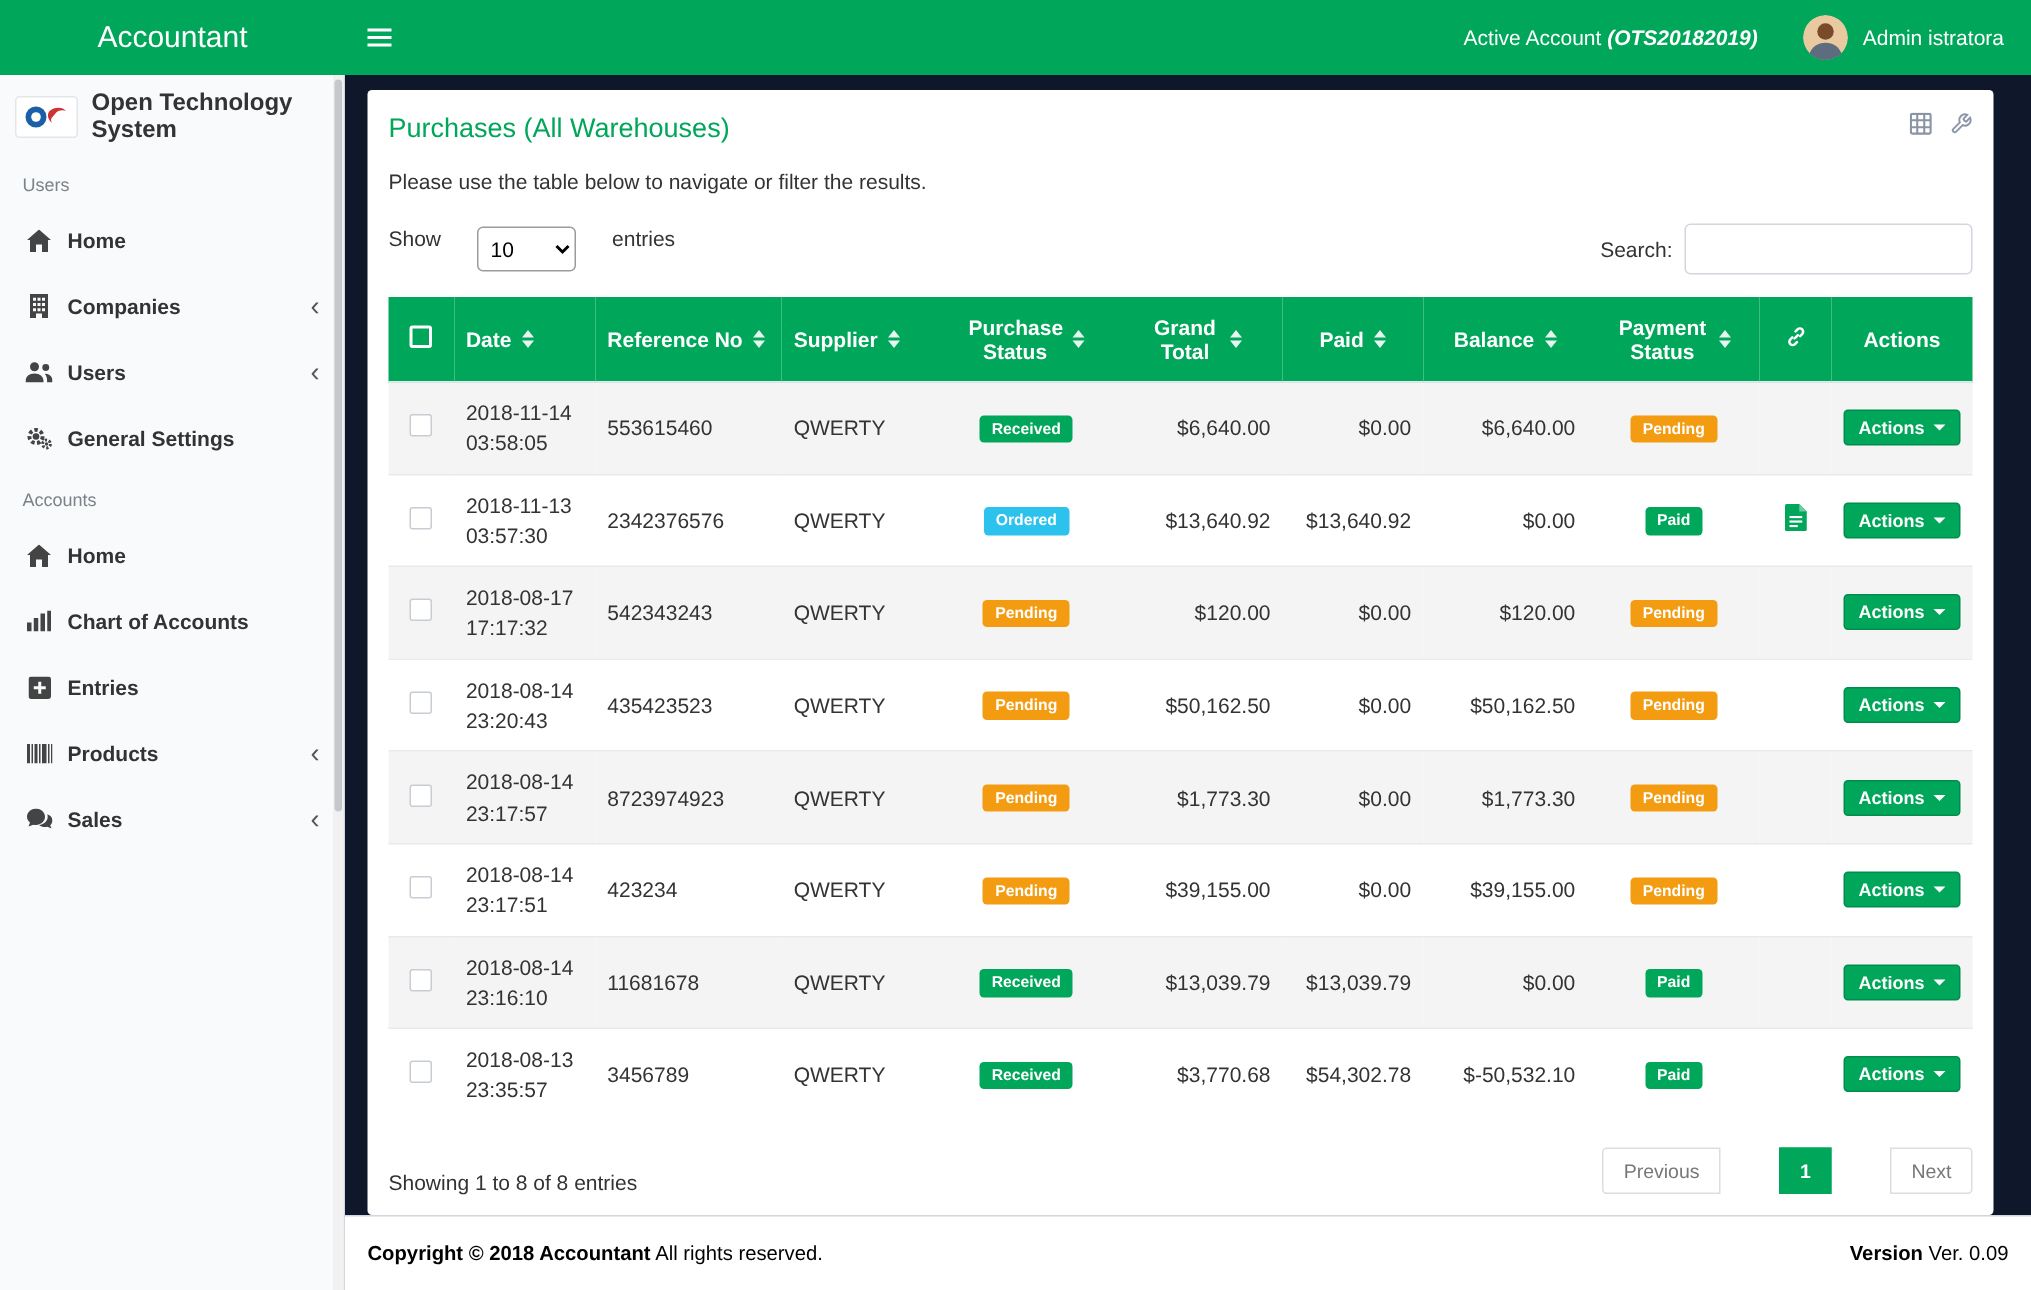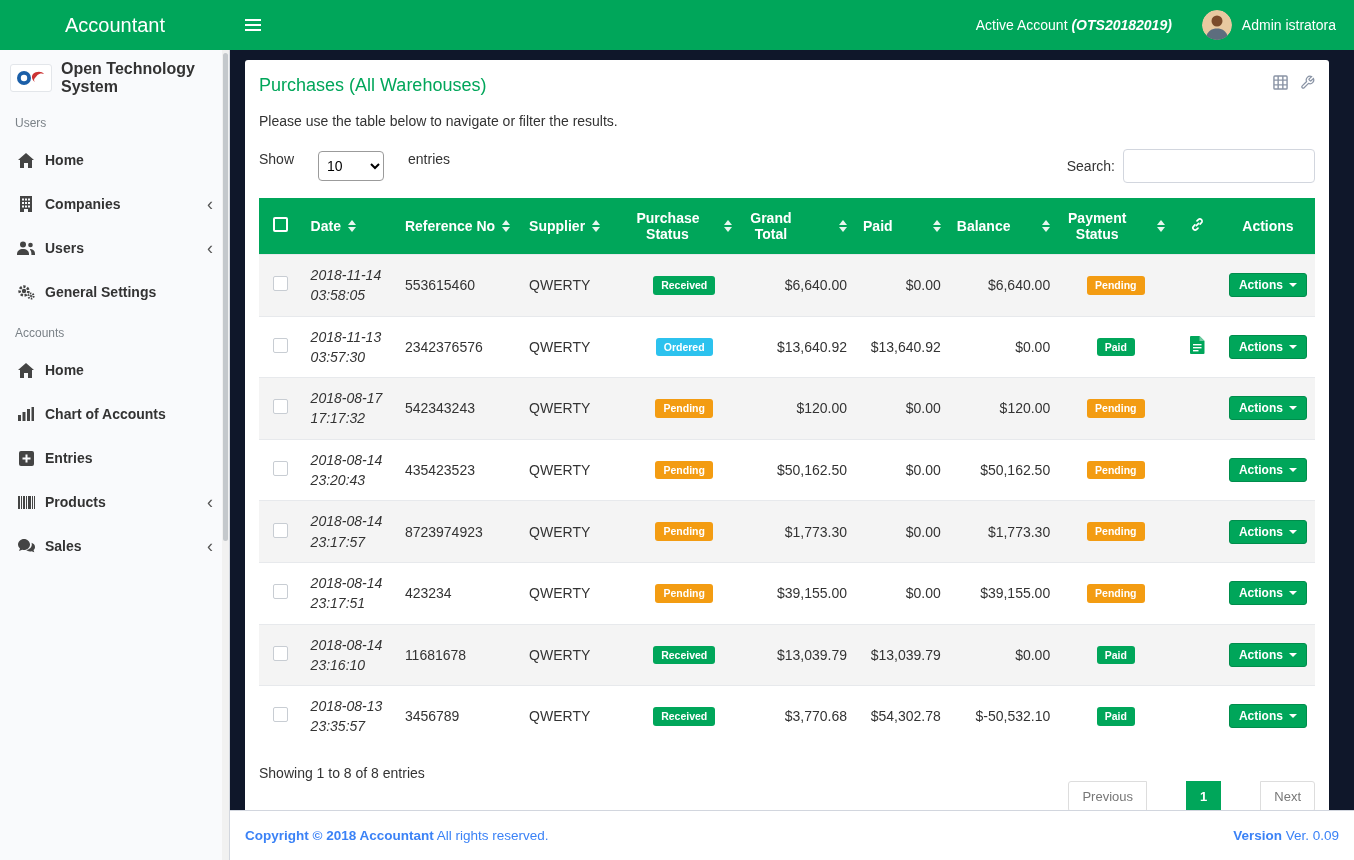--- a/index.html
+++ b/index.html
@@ -44,21 +44,21 @@
   .controls{margin-top:20px;display:flex;align-items:center;}
   .show-group{display:flex;align-items:flex-start;gap:24px;font-size:14px;}
   .len-select{width:66px;height:30px;border:1px solid #9b9b9b;border-radius:4px;background:#fff;font-family:"Liberation Sans",sans-serif;font-size:14px;padding:2px 4px;cursor:pointer;}
   .search-group{margin-left:auto;display:flex;align-items:center;gap:8px;font-size:14px;}
   .search-input{width:192px;height:34px;border:1px solid #d2d6de;border-radius:4px;padding:4px 8px;font-family:"Liberation Sans",sans-serif;font-size:14px;}
 
   
   table.purchases{width:100%;border-collapse:collapse;margin-top:15px;font-size:14px;}
   table.purchases thead th{background:#00a65a;color:#fff;font-weight:bold;padding:12px 8px;vertical-align:middle;}
   .th-inner{display:flex;align-items:center;gap:7px;}
-  .th-center .th-inner{justify-content:space-between;}
+  .th-center .th-inner{justify-content:center;}
   .sort-icons{display:inline-flex;flex-direction:column;gap:2px;}
   .sort-icons i{width:0;height:0;border-left:4px solid transparent;border-right:4px solid transparent;}
   .sort-icons .up{border-bottom:5px solid rgba(255,255,255,.9);}
   .sort-icons .down{border-top:5px solid rgba(255,255,255,.9);}
   .wrap-60{display:inline-block;max-width:62px;text-align:center;}
   .wrap-44{display:inline-block;max-width:46px;text-align:center;}
 
   table.purchases tbody td{padding:10px 8px;vertical-align:middle;border-top:1px solid #e7e9ec;}
   tr.odd{background:#f4f4f4;}
   tr.even{background:#fff;}
@@ -69,42 +69,42 @@
   .c-pstatus{width:112px;text-align:center;}
   .c-total{width:116px;}
   .c-paid{width:94px;}
   .c-bal{width:110px;}
   .c-paystatus{width:116px;text-align:center;}
   .c-attach{width:48px;text-align:center;}
   .c-actions{width:92px;text-align:center;}
   .money{text-align:right;}
   .hdr-checkbox{display:inline-block;width:15px;height:15px;border:2px solid #fff;border-radius:2px;cursor:pointer;}
   .row-checkbox{display:inline-block;width:15px;height:15px;border:1px solid #c8cdd3;background:#fff;border-radius:2px;cursor:pointer;}
-  .date-line{line-height:1.45;font-style:italic;}
+  .date-line{line-height:1.45;}
 
   .badge{display:inline-block;min-width:36px;padding:4px 8px;font-size:10.5px;font-weight:bold;color:#fff;border-radius:3px;text-align:center;line-height:1;}
   .badge-success{background:#00a65a;}
   .badge-warning{background:#f39c12;}
   .badge-info{background:#2cc2ee;}
 
   .btn-actions{display:inline-flex;align-items:center;gap:6px;background:#00a65a;border:1px solid #008d4c;color:#fff;font-family:"Liberation Sans",sans-serif;font-size:12px;font-weight:bold;padding:4px 9px;border-radius:3px;cursor:pointer;}
   .caret{width:0;height:0;border-left:4px solid transparent;border-right:4px solid transparent;border-top:4px solid #fff;}
   .attach-icon{display:inline-flex;cursor:pointer;}
 
   
-  .table-footer{margin-top:18px;display:flex;align-items:flex-start;flex-direction:column;}
+  .table-footer{margin-top:18px;display:flex;align-items:flex-end;}
   .summary{font-size:14px;color:#333;}
   .pagination{margin-left:auto;display:flex;gap:40px;}
   .page-btn{border:1px solid #ddd;background:#fff;color:#777;font-size:13px;padding:7px 13px;cursor:pointer;margin-left:-1px;font-family:"Liberation Sans",sans-serif;}
   .page-btn:first-child{border-radius:3px 0 0 3px;margin-left:0;}
   .page-btn:last-child{border-radius:0 3px 3px 0;}
   .page-btn.active{background:#00a65a;border-color:#00a65a;color:#fff;font-weight:bold;}
 
   
-  .main-footer{position:absolute;left:230px;right:0;bottom:0;height:50px;background:#fff;border-top:1px solid #d2d6de;display:flex;align-items:center;justify-content:space-between;padding:0 15px 0 15px;font-size:13.5px;color:#3b82f6;z-index:10;}
+  .main-footer{position:absolute;left:230px;right:0;bottom:0;height:50px;background:#fff;border-top:1px solid #d2d6de;display:flex;align-items:center;justify-content:space-between;padding:0 15px 0 15px;font-size:13.5px;color:#000000;z-index:10;}
   .main-footer b{font-weight:bold;}
 </style>
 </head>
 <body>
 
 <div class="navbar">
   <div class="brand">Accountant</div>
   <div class="hamburger">
     <span class="bars">
         <i></i>

